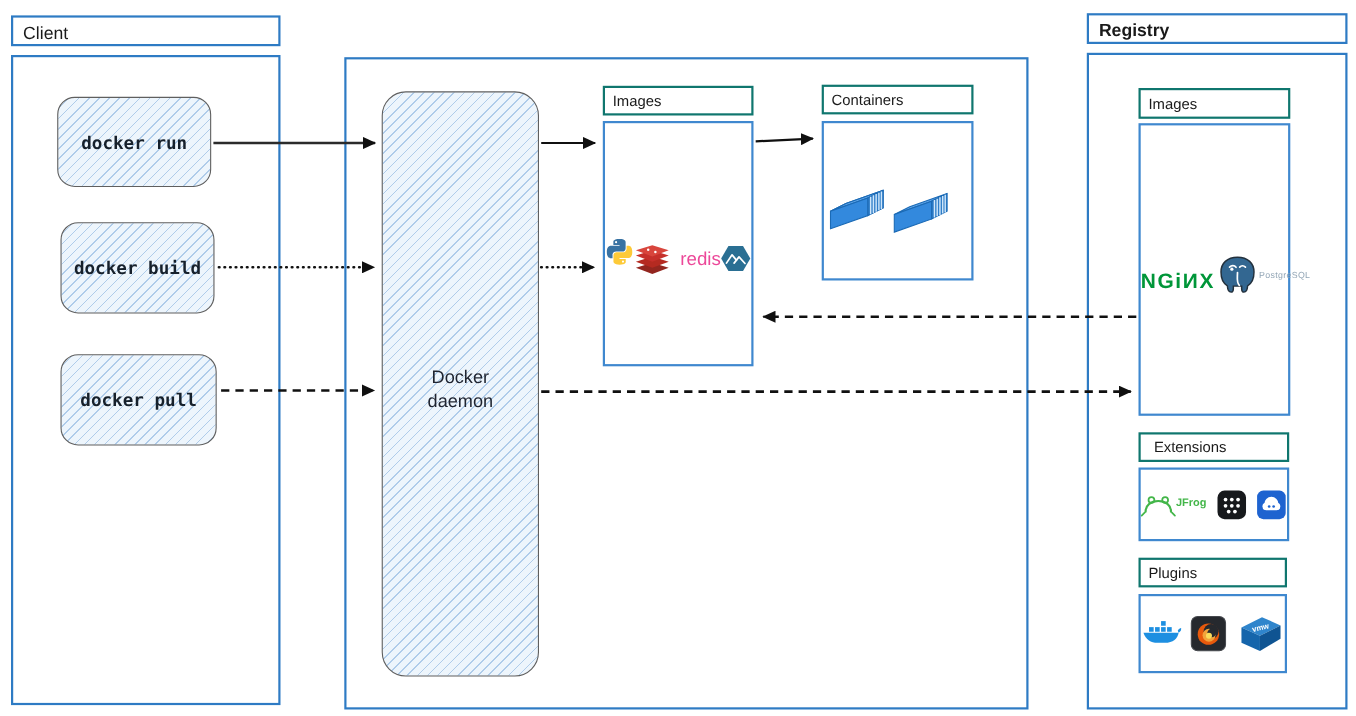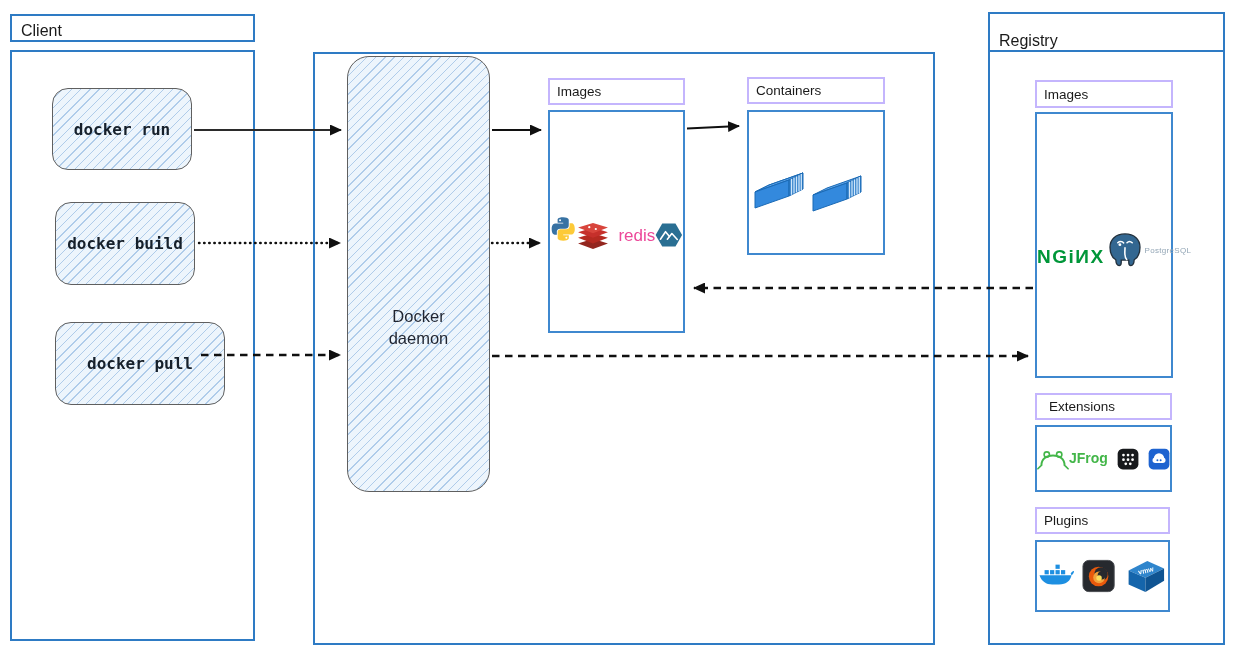--- a/index.html
+++ b/index.html
@@ -3,64 +3,64 @@
 <meta charset="utf-8">
 <style>
   * { box-sizing: border-box; margin: 0; padding: 0; }
   html,body { background:#fff; }
   body { font-family:"Liberation Sans", sans-serif; color:#1c1c1c; }
   #canvas { position:relative; width:1233px; height:651px; background:#fff; overflow:hidden; }
   .abs { position:absolute; }
   .sec-label { border:2px solid #2e7bc4; background:#fff; display:flex; align-items:flex-end;
                padding-left:9px; font-size:16px; color:#1a1a1a; z-index:3; }
   .sec-body  { border:2px solid #2e7bc4; background:#fff; z-index:1; }
-  .panel-label { border:2px solid #c4b5fd; background:#fff; display:flex; align-items:center;
+  .panel-label { border:2px solid #0f766e; background:#fff; display:flex; align-items:center;
                  padding-left:7px; font-size:13.5px; color:#1a1a1a; z-index:4;text-align:center; }
   .panel-body  { border:2px solid #3f88cf; background:#fff; z-index:4; }
   .hatch { background-color:#edf5fc;
            background-image:repeating-linear-gradient(135deg, rgba(124,170,219,.55) 0px, rgba(124,170,219,.55) 1px, transparent 1px, transparent 6.5px);
            border:1.6px solid #5f5f5f; }
   .cmd { border-radius:16px; display:flex; align-items:center; justify-content:center;
          font-family:"DejaVu Sans Mono", monospace; font-size:16px; font-weight:600; color:#16202b; z-index:2; }
   .daemon { border-radius:22px; z-index:2; }
   .daemon-label { position:absolute; left:0; top:248px; width:100%; text-align:center;
                   font-size:16.5px; line-height:1.35; color:#1f2430; }
   .daemon-label .inner { display:inline-block; width:90px; }
   .col { display:flex; flex-direction:row; align-items:center; }
   .rowc { display:flex; align-items:center; justify-content:center; }
   .nginx-word { font-size:19px; font-weight:800; letter-spacing:1.5px; color:#009639;
                 font-family:"Liberation Sans", sans-serif; }
   .redis-cap { font-size:17px; color:#ec4899; margin-left:8px; }
   .pg-cap { font-size:8px; color:#93a6b6; margin-top:1px; letter-spacing:.3px; }
-  .jfrog-cap { font-size:14px; font-weight:bold; color:#43b649; margin-top:-2px; text-align:center; }
+  .jfrog-cap { font-size:10px; font-weight:bold; color:#43b649; margin-top:-2px; text-align:center; }
   #arrows { position:absolute; left:0; top:0; width:1233px; height:651px; z-index:5; pointer-events:none; }
 </style>
 </head>
 <body>
 
 <div id="canvas">
 
   <div class="abs sec-label" style="left:10px; top:14px; width:245px; height:28px;">
     <span>Client</span>
   </div>
   <div class="abs sec-body" style="left:10px; top:50px; width:245px; height:591px;"></div>
 
   <div class="abs hatch cmd" style="left:52px; top:88px; width:140px; height:82px;">
     <span>docker run</span>
   </div>
   <div class="abs hatch cmd" style="left:55px; top:202px; width:140px; height:83px;">
     <span>docker build</span>
   </div>
-  <div class="abs hatch cmd" style="left:55px; top:322px; width:170px; height:83px;text-align:center;">
+  <div class="abs hatch cmd" style="left:55px; top:322px; width:142px; height:83px;text-align:center;">
     <span>docker pull</span>
   </div>
 
   <div class="abs sec-body" style="left:313px; top:52px; width:622px; height:593px;"></div>
 
-  <div class="abs hatch daemon" style="left:347px; top:56px; width:143px; height:436px;">
+  <div class="abs hatch daemon" style="left:347px; top:83px; width:143px; height:532px;">
     <div class="daemon-label">
       <span class="inner">Docker daemon</span>
     </div>
   </div>
 
   <div class="abs panel-label" style="left:548px; top:78px; width:137px; height:27px;">
     <span>Images</span>
   </div>
   <div class="abs panel-body col" style="left:548px; top:110px; width:137px; height:223px;">
 
@@ -113,21 +113,21 @@
       <g stroke="#cfe6fa" stroke-width="1.3">
         <line x1="41.5" y1="10.8" x2="41.5" y2="26.8"></line>
         <line x1="44" y1="9.6" x2="44" y2="25.6"></line>
         <line x1="46.5" y1="8.4" x2="46.5" y2="24.4"></line>
         <line x1="49" y1="7.2" x2="49" y2="23.2"></line>
         <line x1="51.3" y1="6.1" x2="51.3" y2="22.1"></line>
       </g>
     </svg>
   </div>
 
-  <div class="abs sec-label" style="left:988px; top:12px; width:237px; height:40px;">
+  <div class="abs sec-label" style="left:988px; top:12px; width:237px; height:28px;font-weight:bold;">
     <span>Registry</span>
   </div>
   <div class="abs sec-body" style="left:988px; top:48px; width:237px; height:597px;"></div>
 
   <div class="abs panel-label" style="left:1035px; top:80px; width:138px; height:28px;">
     <span>Images</span>
   </div>
   <div class="abs panel-body col" style="left:1035px; top:112px; width:138px; height:266px;">
     <div class="nginx-word" style="margin-top:24px">NGiИX</div>
 

